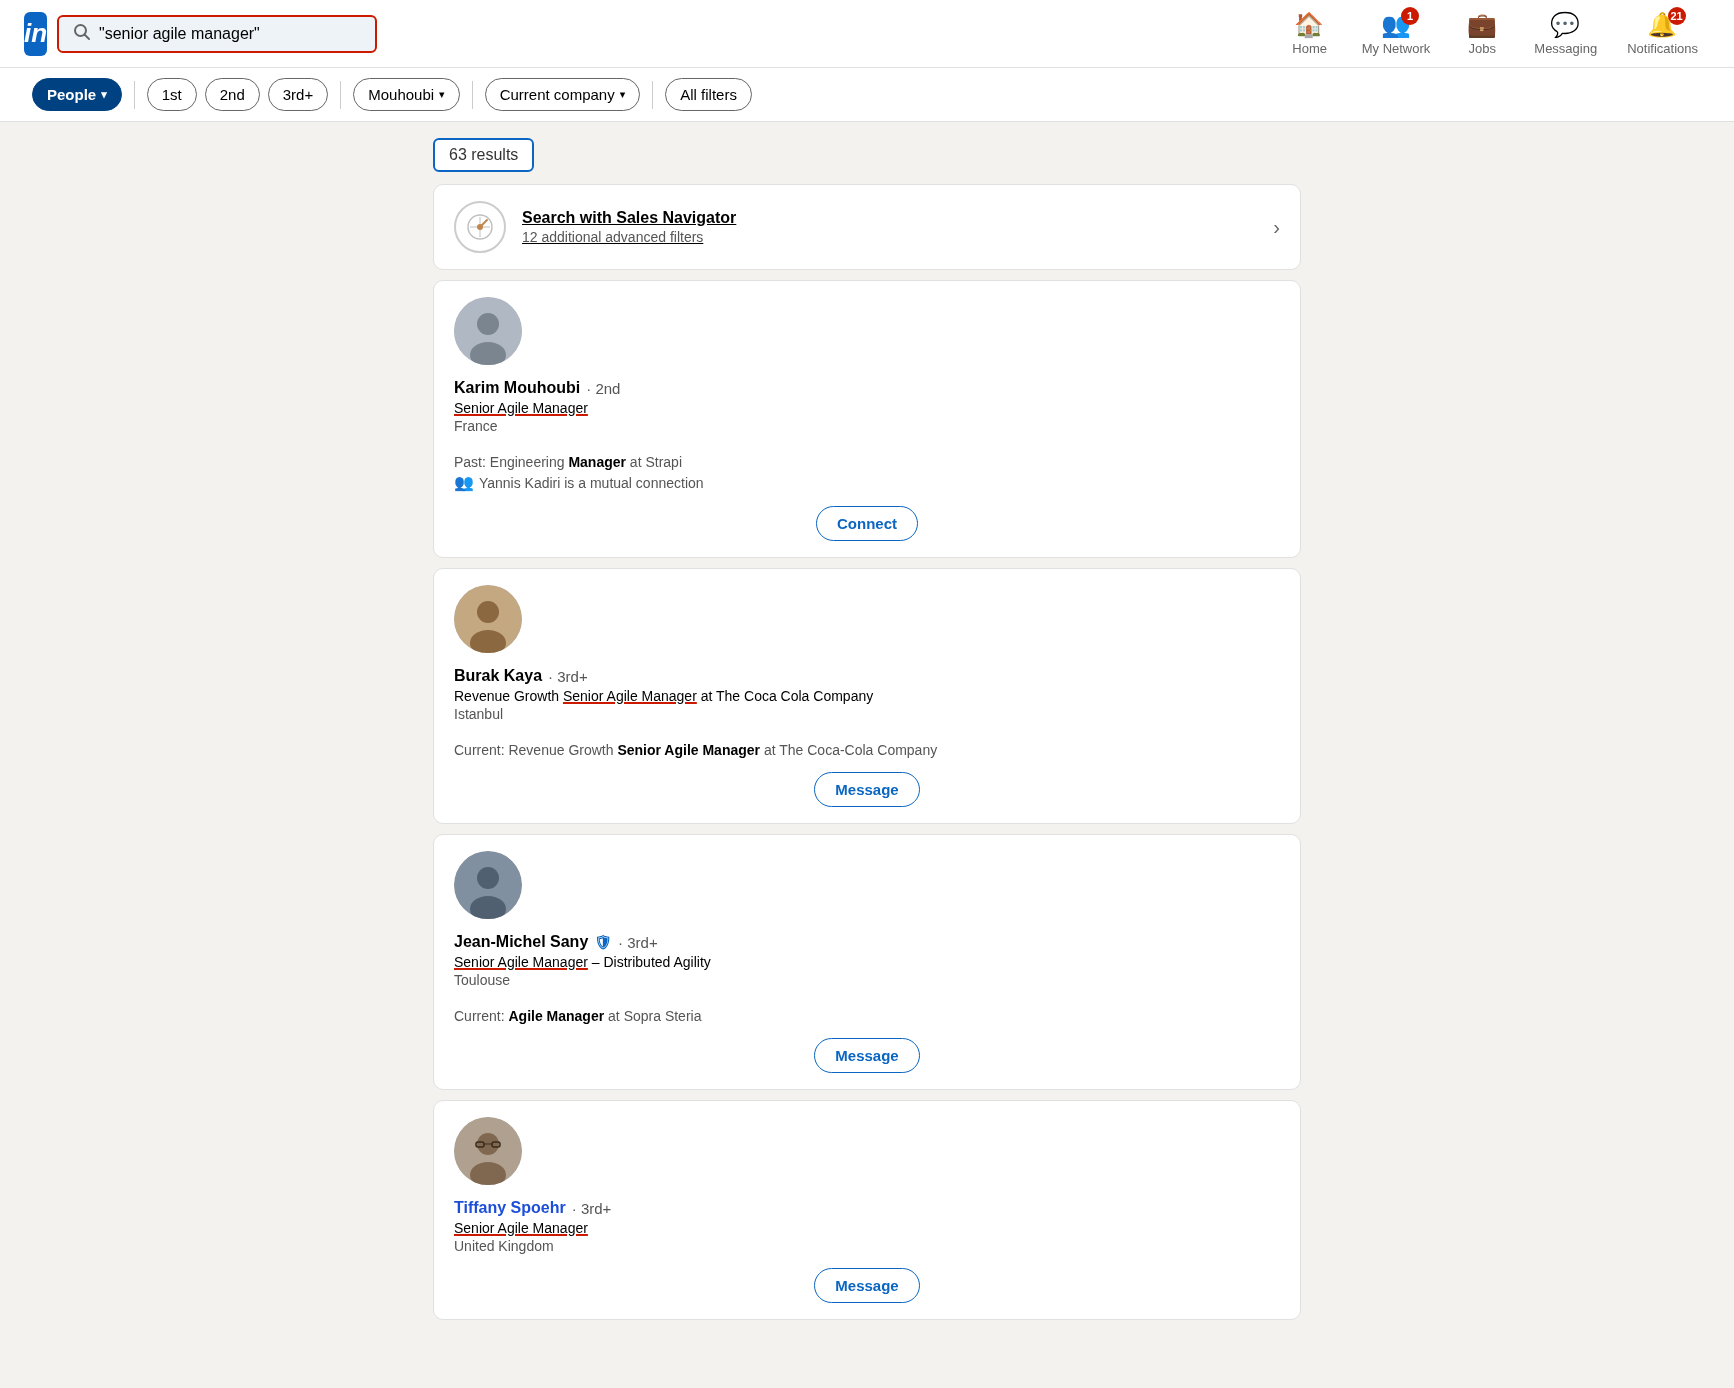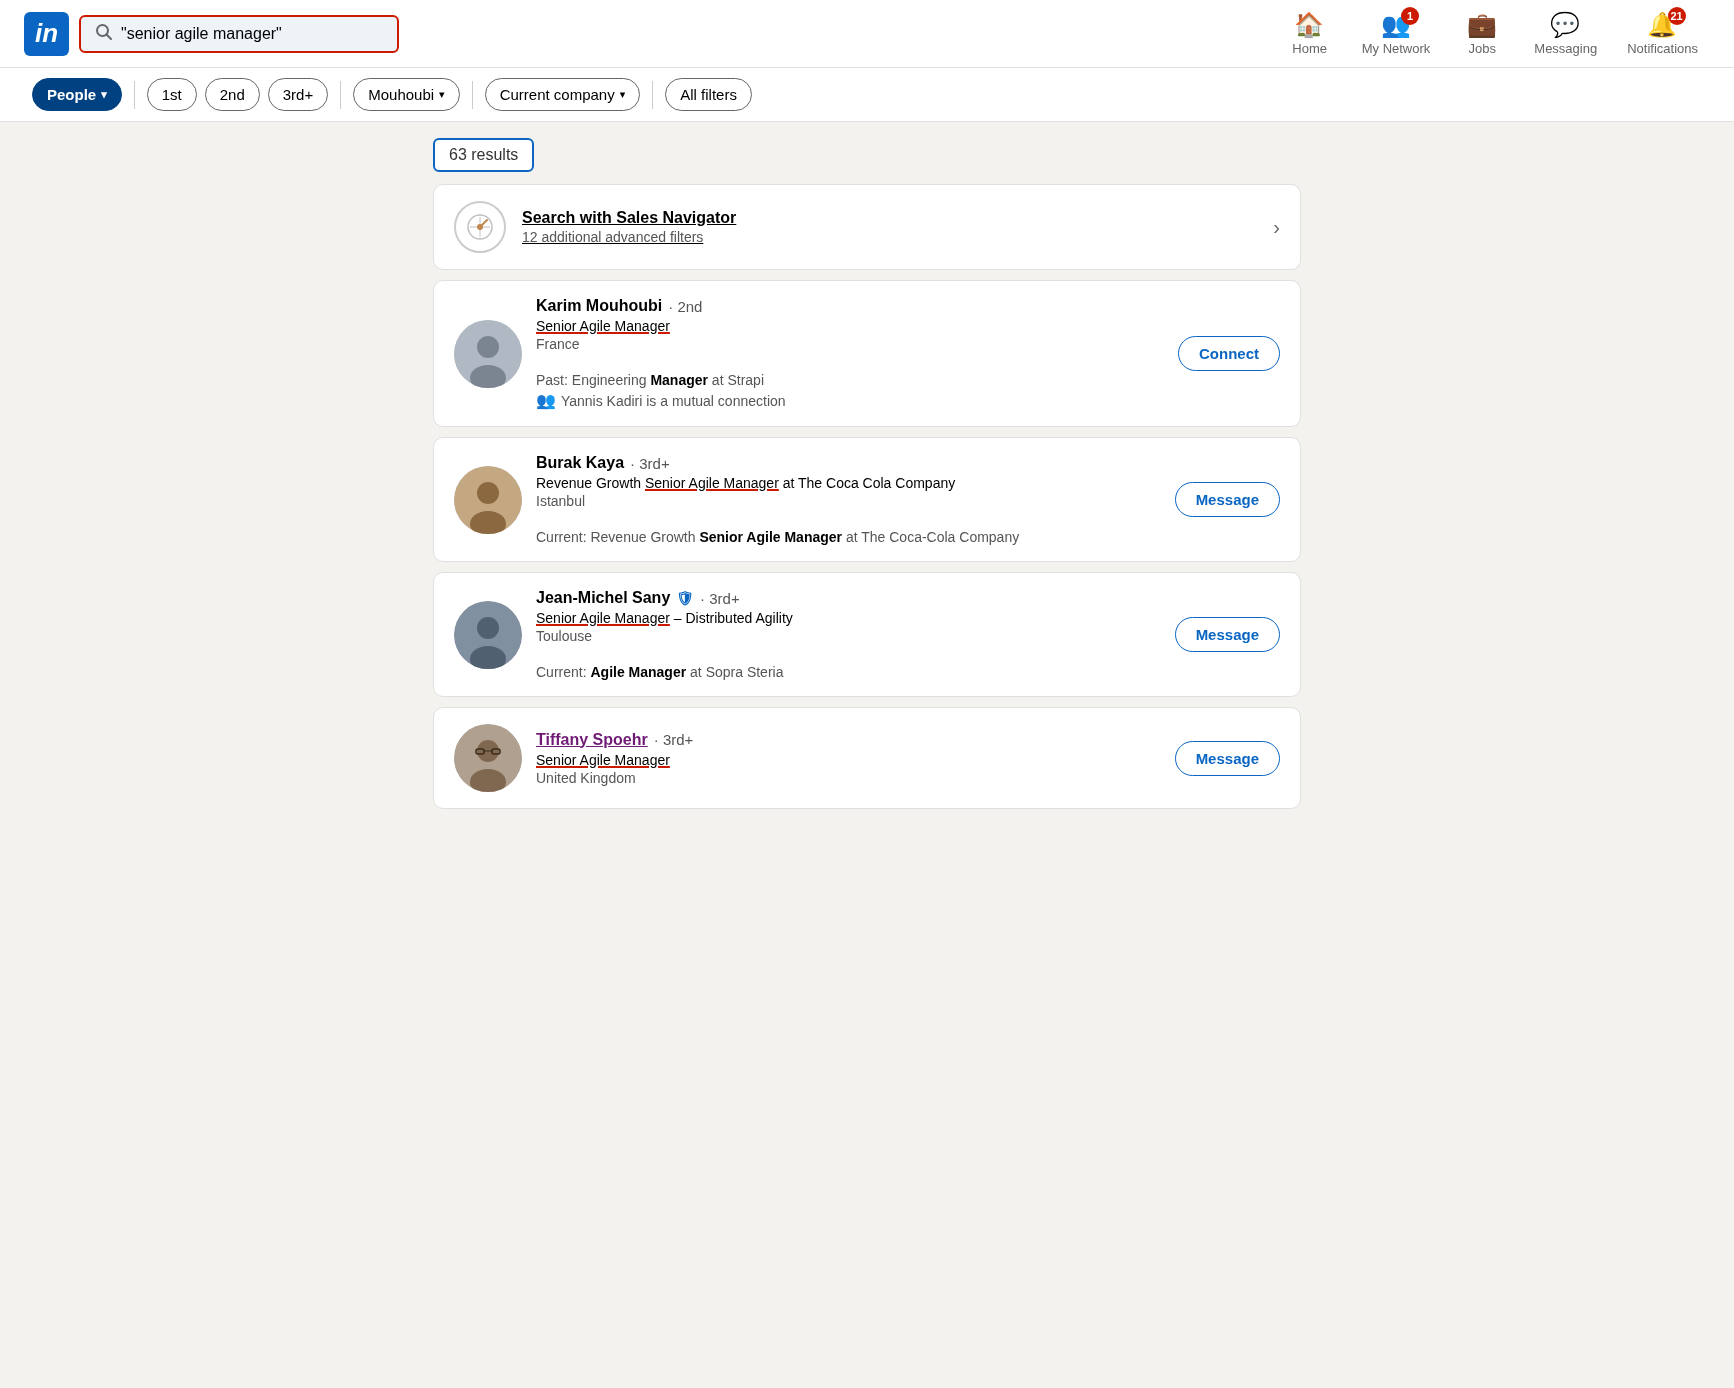--- a/index.html
+++ b/index.html
@@ -11,21 +11,21 @@
       border-bottom: 1px solid #e0e0e0;
       padding: 0 24px;
       display: flex;
       align-items: center;
       height: 68px;
       position: sticky;
       top: 0;
       z-index: 100;
     }
     .linkedin-logo {
-      width: 45px;
+      width: 23px;
       height: 44px;
       background: #0a66c2;
       border-radius: 6px;
       display: flex;
       align-items: center;
       justify-content: center;
       color: white;
       font-weight: 900;
       font-size: 26px;
       font-style: italic;
@@ -162,22 +162,23 @@
     .chevron-right { color: #666; font-size: 20px; margin-left: auto; }
 
     
     .person-card {
       background: white;
       border-radius: 10px;
       border: 1px solid #e0e0e0;
       padding: 16px 20px;
       margin-bottom: 10px;
       display: flex;
-      align-items: center;
+      align-items: flex-start;
       gap: 14px;
+      flex-direction: column;
     }
     .avatar {
       width: 68px;
       height: 68px;
       border-radius: 50%;
       background: #c0c0c0;
       display: flex;
       align-items: center;
       justify-content: center;
       font-size: 28px;
@@ -407,21 +408,21 @@
         <circle cx="34" cy="27" r="11" fill="#806850"></circle>
         <ellipse cx="34" cy="58" rx="18" ry="13" fill="#806850"></ellipse>
 
         <rect x="22" y="25" width="8" height="5" rx="2" fill="none" stroke="#3a2a1a" stroke-width="1.5"></rect>
         <rect x="38" y="25" width="8" height="5" rx="2" fill="none" stroke="#3a2a1a" stroke-width="1.5"></rect>
         <line x1="30" y1="27" x2="38" y2="27" stroke="#3a2a1a" stroke-width="1.2"></line>
       </svg>
     </div>
     <div class="person-info">
       <div class="person-name">
-        <span style="cursor:pointer;color:#701a75;text-decoration:underline;">Tiffany Spoehr</span>
+        <span style="cursor:pointer;color:#1d4ed8;">Tiffany Spoehr</span>
         <span class="connection-degree">· <span>3rd+</span></span>
       </div>
       <div class="person-title">
         <span class="highlight">Senior Agile Manager</span>
       </div>
       <div class="person-location">United Kingdom</div>
     </div>
     <button class="action-btn">Message</button>
   </div>
 

